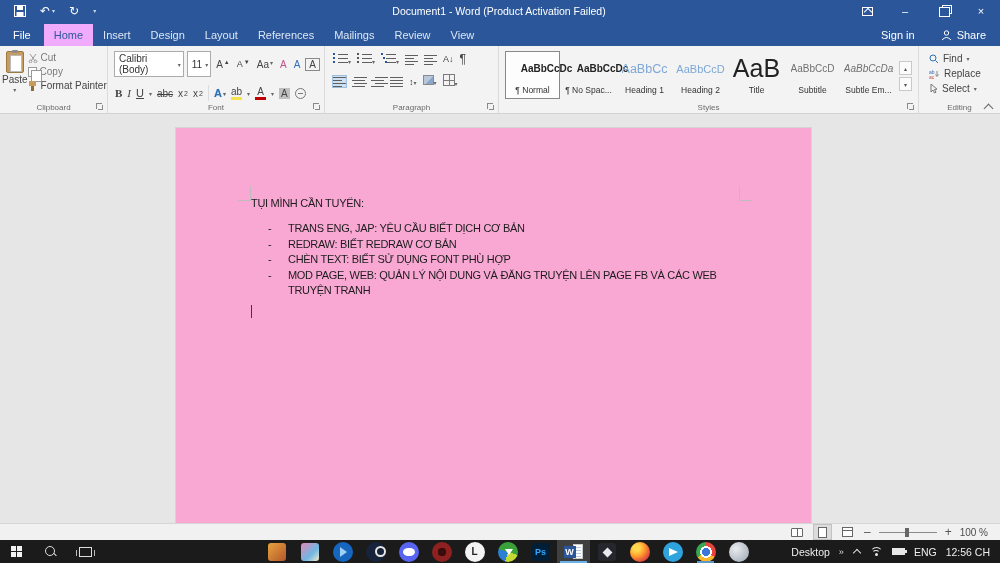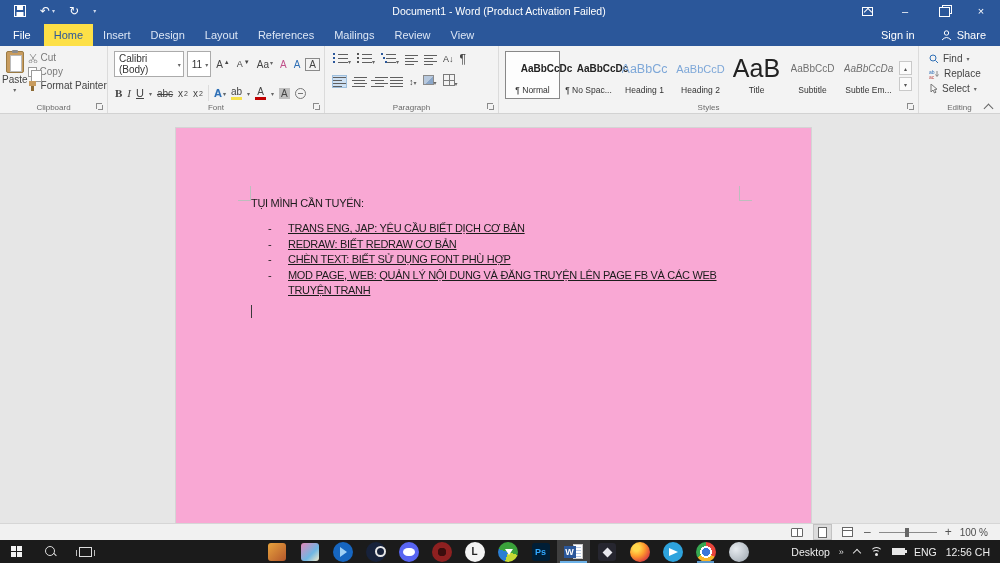--- a/index.html
+++ b/index.html
@@ -17,21 +17,21 @@
   .ribbon-display-box { width:11px; height:9px; border:1px solid #fff; position:relative; }
   .ribbon-display-box::after { content:""; position:absolute; left:2px; top:1px; width:5px; height:5px; border-left:1px solid #fff; border-top:1px solid #fff; transform:rotate(45deg); }
   .restore-box { width:9px; height:8px; border:1px solid #fff; position:relative; background:#2b579a; }
   .restore-box::before { content:""; position:absolute; left:2px; top:-3px; width:8px; height:7px; border:1px solid #fff; }
   .restore-box::after { content:""; position:absolute; left:-1px; top:-1px; width:9px; height:8px; background:#2b579a; border:1px solid #fff; }
 
   
   .tabbar { position:absolute; top:22px; left:0; width:1000px; height:24px; background:#2b579a; display:flex; align-items:flex-end; color:#dce6f5; }
   .tab { padding:5px 10px 5px; font-size:11px; cursor:default; }
   .tab.file { padding:5px 13px; color:#fff; }
-  .tab.active { background:#fde047; color:#2b579a; }
+  .tab.active { background:#f0abfc; color:#2b579a; }
   .tellme { display:flex; align-items:center; gap:5px; padding:5px 10px; color:#b9c8e4; font-size:11px; }
   .bulb { width:9px; height:13px; position:relative; }
   .bulb::before { content:""; position:absolute; top:0; left:0; width:7px; height:7px; border:1px solid #b9c8e4; border-radius:50%; }
   .bulb::after { content:""; position:absolute; bottom:1px; left:2.5px; width:4px; height:3px; border-top:1px solid #b9c8e4; border-bottom:1px solid #b9c8e4; }
   .tab-spacer { flex:1; }
   .signin { padding:5px 12px; color:#fff; }
   .share { display:flex; align-items:center; gap:5px; padding:5px 14px; color:#fff; }
 
   
   .ribbon { position:absolute; top:46px; left:0; width:1000px; height:68px; background:#f3f3f3; border-bottom:1px solid #d2d2d2; display:flex; }
@@ -130,21 +130,21 @@
   .docarea { position:absolute; top:114px; left:0; width:1000px; height:409px; background:#e6e6e6; overflow:hidden; }
   .page { position:absolute; left:175px; top:13px; width:637px; height:495px; background:#f9a8d4; border:1px solid #d4d4d4; border-bottom:none; }
   .cropmark { position:absolute; width:13px; height:15px; }
   .crop-left { left:62px; top:58px; border-right:1px solid #bdbdbd; border-bottom:1px solid #bdbdbd; }
   .crop-right { left:563px; top:58px; border-left:1px solid #bdbdbd; border-bottom:1px solid #bdbdbd; }
   .page-content { padding:68px 0 0 75px; color:#1c1c1c; font-size:11px; letter-spacing:-0.3px; }
   .doc-heading { line-height:15px; }
   .doc-list { list-style:none; margin-top:10px; }
   .doc-list li { display:flex; line-height:15.5px; padding-left:17px; }
   .doc-list .dash { width:20px; flex:none; }
-  .doc-list .btxt { width:470px;text-decoration:underline; }
+  .doc-list .btxt { width:470px; }
   .caret { position:absolute; left:75px; top:177px; width:1px; height:13px; background:#3a3a3a; animation:blink 1s steps(1) infinite; }
   @keyframes blink { 50% { opacity:0; } }
 
   
   .statusbar { position:absolute; top:523px; left:0; width:1000px; height:17px; background:#f1f1f1; border-top:1px solid #d6d6d6; display:flex; align-items:center; font-size:10px; color:#4c4c4c; }
   .sb-left { display:flex; align-items:center; gap:14px; padding-left:8px; }
   .book-ic { width:12px; height:9px; position:relative; display:inline-block; }
   .book-ic::before { content:""; position:absolute; left:0; top:0; width:5px; height:8px; border:1px solid #6a6a6a; border-right:none; transform:skewY(-6deg); }
   .book-ic::after { content:""; position:absolute; right:0; top:0; width:5px; height:8px; border:1px solid #6a6a6a; border-left:none; transform:skewY(6deg); }
   .sb-right { margin-left:auto; display:flex; align-items:center; gap:8px; padding-right:12px; }

